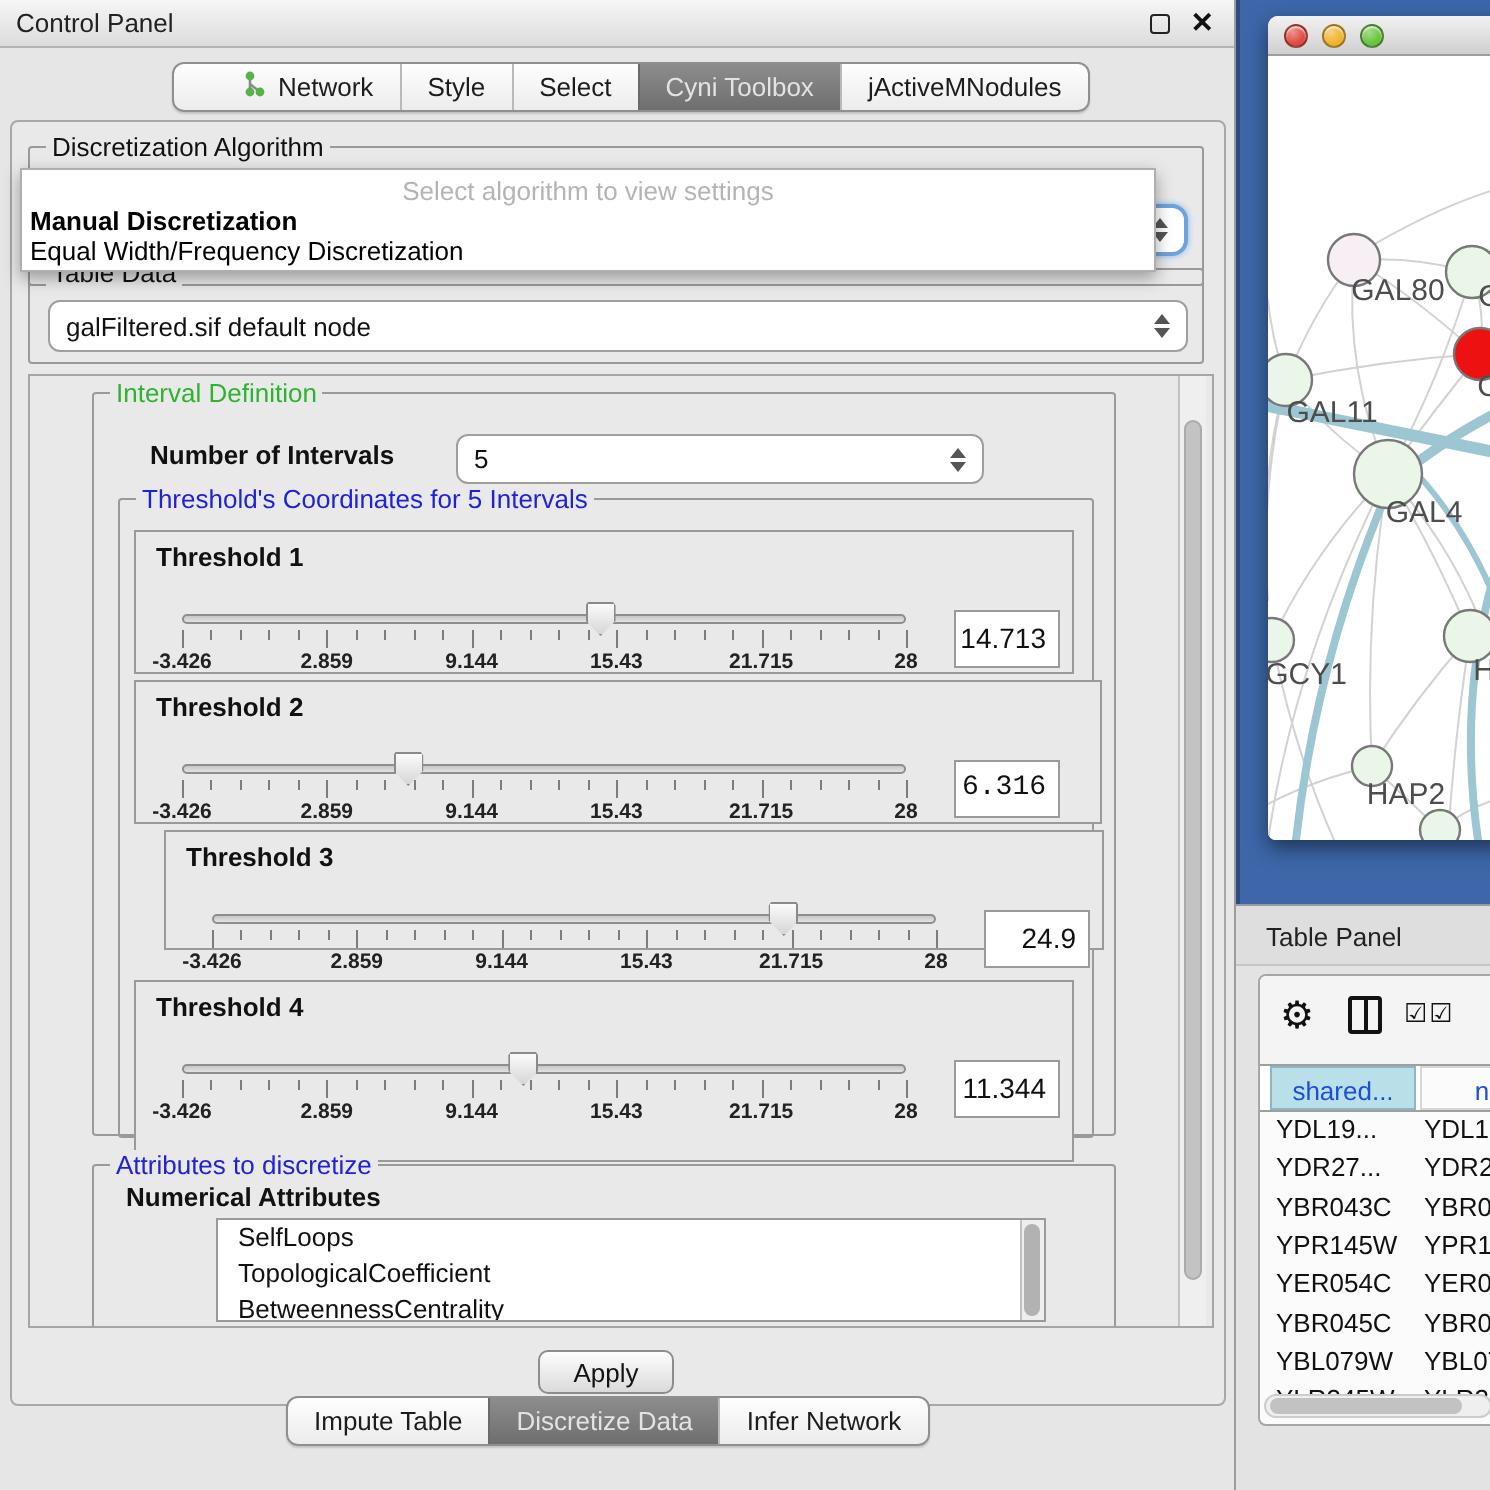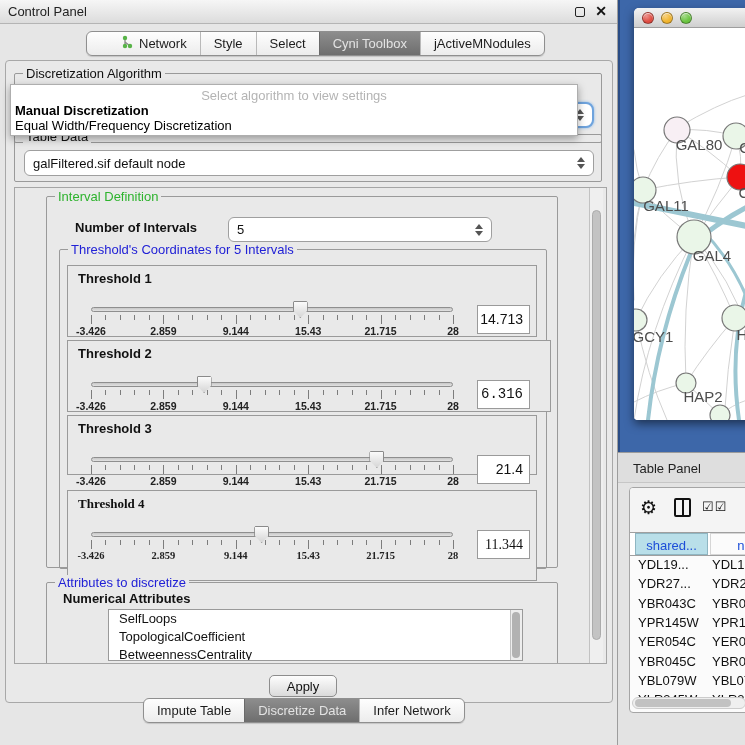--- a/index.html
+++ b/index.html
@@ -257,21 +257,21 @@
                     <div class="tick" style="left: 100%; height: 9px;"></div>
                   </div>
                   <div class="tick-label" style="left: 23px; top: 59px;">-3.426</div>
                   <div class="tick-label" style="left: 95.4px; top: 59px;">2.859</div>
                   <div class="tick-label" style="left: 167.8px; top: 59px;">9.144</div>
                   <div class="tick-label" style="left: 240.2px; top: 59px;">15.43</div>
                   <div class="tick-label" style="left: 312.6px; top: 59px;">21.715</div>
                   <div class="tick-label" style="left: 385px; top: 59px;">28</div>
                   <div class="value-box" style="left: 409px; top: 39px; font-family: Liberation Mono, monospace;">6.316</div>
                 </div>
-                <div class="thr-box" style="left: 7px; top: 165px; width: 470px; height: 60px;">
+                <div class="thr-box" style="left: 22px; top: 165px; width: 470px; height: 60px;">
                   <div class="thr-label">Threshold 3</div>
                   <div class="track" style="left: 23px; top: 41px; width: 362px;">
                     <div class="handle" style="left: calc(78.9983% - 7px);"></div>
                   </div>
                   <div class="ticks" style="left: 23px; top: 49px; width: 362px;">
                     <div class="tick" style="left: 0%; height: 9px;"></div>
                     <div class="tick" style="left: 4%; height: 5px;"></div>
                     <div class="tick" style="left: 8%; height: 5px;"></div>
                     <div class="tick" style="left: 12%; height: 5px;"></div>
                     <div class="tick" style="left: 16%; height: 5px;"></div>
@@ -296,23 +296,23 @@
                     <div class="tick" style="left: 92%; height: 5px;"></div>
                     <div class="tick" style="left: 96%; height: 5px;"></div>
                     <div class="tick" style="left: 100%; height: 9px;"></div>
                   </div>
                   <div class="tick-label" style="left: 23px; top: 59px;">-3.426</div>
                   <div class="tick-label" style="left: 95.4px; top: 59px;">2.859</div>
                   <div class="tick-label" style="left: 167.8px; top: 59px;">9.144</div>
                   <div class="tick-label" style="left: 240.2px; top: 59px;">15.43</div>
                   <div class="tick-label" style="left: 312.6px; top: 59px;">21.715</div>
                   <div class="tick-label" style="left: 385px; top: 59px;">28</div>
-                  <div class="value-box" style="left: 409px; top: 39px;">21.4</div>
+                  <div class="value-box" style="left: 409px; top: 39px;">24.9</div>
                 </div>
-                <div class="thr-box" style="left: 7px; top: 240px; width: 470px; height: 91px; font-family: Liberation Serif, serif;">
+                <div class="thr-box" style="left: 7px; top: 240px; width: 470px; height: 91px;">
                   <div class="thr-label">Threshold 4</div>
                   <div class="track" style="left: 23px; top: 41px; width: 362px;">
                     <div class="handle" style="left: calc(46.9993% - 7px);"></div>
                   </div>
                   <div class="ticks" style="left: 23px; top: 49px; width: 362px;">
                     <div class="tick" style="left: 0%; height: 9px;"></div>
                     <div class="tick" style="left: 4%; height: 5px;"></div>
                     <div class="tick" style="left: 8%; height: 5px;"></div>
                     <div class="tick" style="left: 12%; height: 5px;"></div>
                     <div class="tick" style="left: 16%; height: 5px;"></div>

